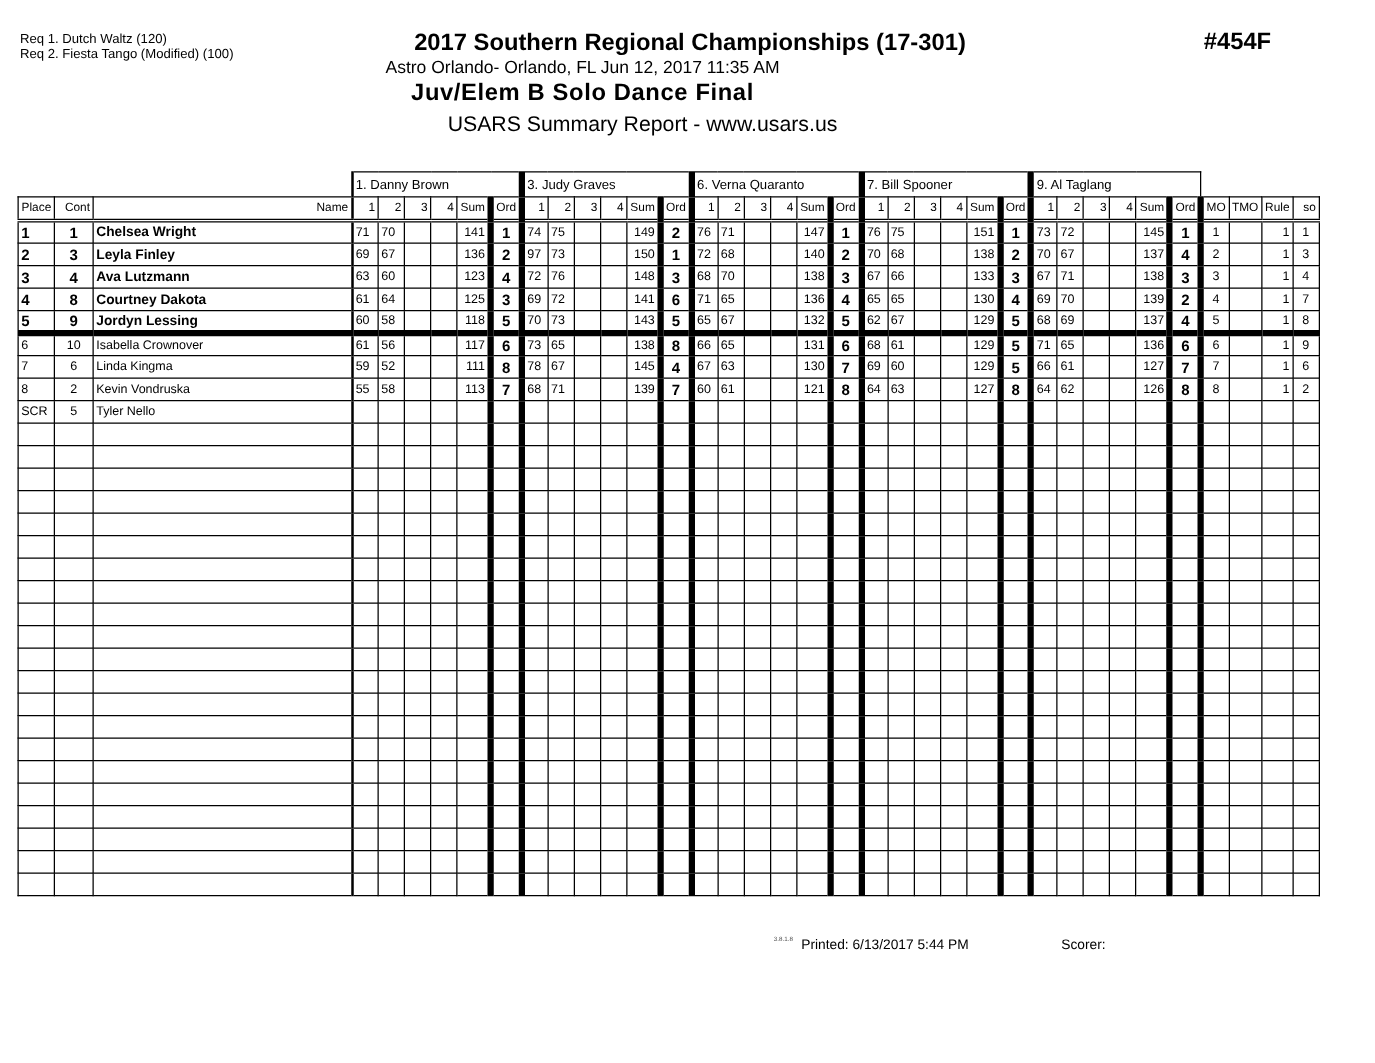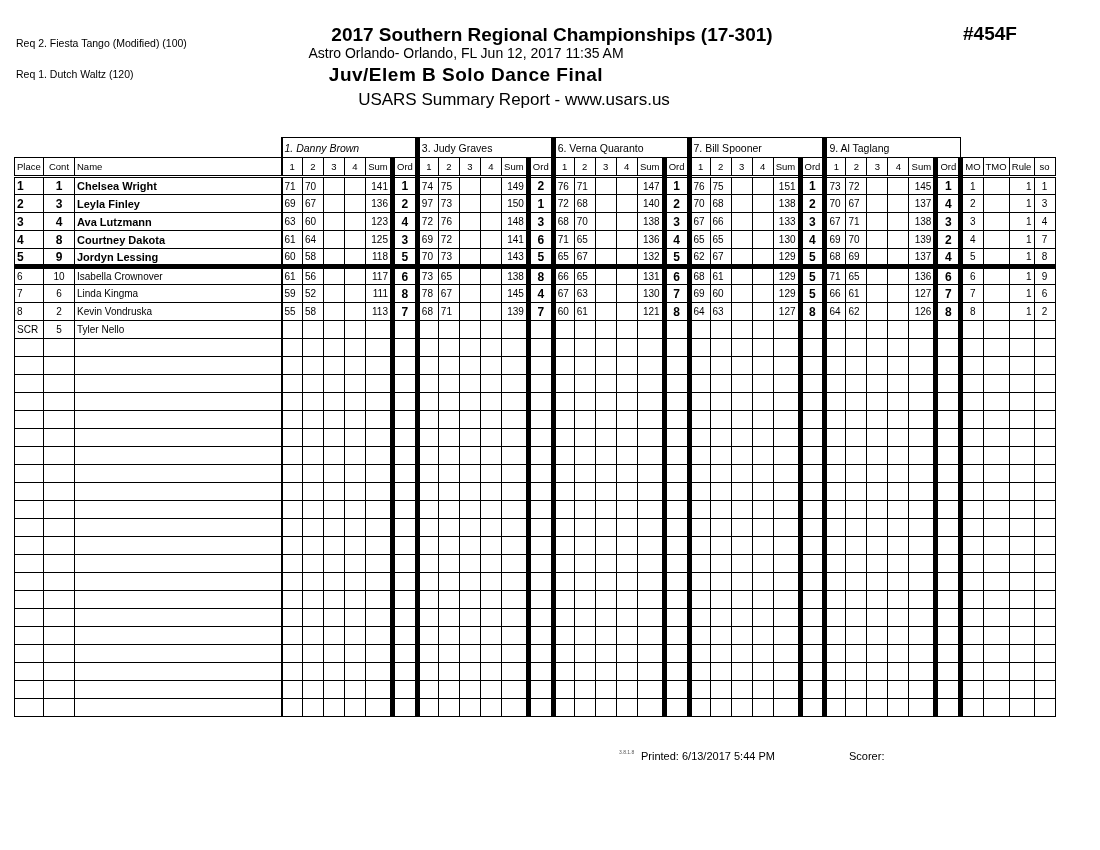--- a/index.html
+++ b/index.html
@@ -10,41 +10,41 @@
   .t1 { top:24px; font-size:19px; font-weight:bold; left:2px; width:1100px; }
   .t2 { top:45px; font-size:14px; }
   .t3 { top:64px; font-size:19px; font-weight:bold; letter-spacing:0.5px; }
   .t4 { top:90px; font-size:17px;padding-left:48px; }
   .eventno { left:963px; top:23px; font-size:19px; font-weight:bold; }
 
   table.grid { position:absolute; left:14px; top:137px; border-collapse:collapse; table-layout:fixed; font-size:10px; }
   table.grid td { border:1px solid #000; height:18px; padding:0 2px; white-space:nowrap; overflow:hidden; box-sizing:border-box; }
   table.grid tr.jrow td { height:20px; font-size:10.5px; }
   table.grid tr.jrow td.blank { border:none; }
-  table.grid tr.hdr td { font-size:9.5px; height:19px; border-bottom:3px double #000; }
+  table.grid tr.hdr td { font-size:9.5px; height:19px; border-bottom:3px double #000;text-align:right; }
   .c { text-align:center; }
   .r { text-align:right; }
   td.ord { border-left:5px solid #000 !important; text-align:center; font-weight:bold; font-size:12px; }
   td.j1 { border-left:2px solid #000 !important; }
   td.jfirst { border-left:5px solid #000 !important; }
   td.mo { border-left:5px solid #000 !important; text-align:center; }
   tr.top td.place, tr.top td.cont { font-weight:bold; font-size:12px; }
   tr.top td.name { font-weight:bold; font-size:11px; }
   tr.cut td { border-top:5px solid #000 !important; }
   td.place { text-align:left; }
   td.cont { text-align:center;margin-top:32px; }
   .footer { top:750px; font-size:11px; }
   .ver { left:619px; top:749px; font-size:5px; color:#555; }
   .printed { left:641px; }
   .scorer { left:849px; }
 </style>
 </head>
 <body>
 
-<div class="abs req" style="top:25px;margin-top:43px;">Req  1.  Dutch Waltz (120)</div>
+<div class="abs req" style="top:25px;">Req  1.  Dutch Waltz (120)</div>
 <div class="abs req" style="top:37px;">Req  2.  Fiesta Tango (Modified) (100)</div>
 
 <div class="abs title t1">2017 Southern Regional Championships (17-301)</div>
 <div class="abs title t2">Astro Orlando- Orlando, FL  Jun 12, 2017  11:35 AM</div>
 <div class="abs title t3">Juv/Elem B Solo Dance Final</div>
 <div class="abs title t4">USARS Summary Report - www.usars.us</div>
 <div class="abs eventno">#454F</div>
 
 <table class="grid">
   <colgroup>
@@ -82,21 +82,21 @@
       <col style="width:27px">
       <col style="width:23px">
     <col style="width:22px">
       <col style="width:26px">
       <col style="width:25px">
       <col style="width:21px">
   </colgroup>
   <tbody id="tbody">
       <tr class="jrow">
         <td class="blank" colspan="3"></td>
-        <td class="j1" colspan="6" style="border-bottom: 1px solid rgb(0, 0, 0); font-style: italic;">1.  Danny Brown</td>
+        <td class="j1" colspan="6" style="border-bottom: 1px solid rgb(0, 0, 0);">1.  Danny Brown</td>
         <td class="jfirst" colspan="6" style="border-bottom: 1px solid rgb(0, 0, 0);">3.  Judy Graves</td>
         <td class="jfirst" colspan="6" style="border-bottom: 1px solid rgb(0, 0, 0);">6.  Verna Quaranto</td>
         <td class="jfirst" colspan="6" style="border-bottom: 1px solid rgb(0, 0, 0);">7.  Bill Spooner</td>
         <td class="jfirst" colspan="6" style="border-bottom: 1px solid rgb(0, 0, 0); margin-top: 24px;">9.  Al Taglang</td>
         <td class="blank" colspan="4"></td>
       </tr>
       <tr class="hdr">
         <td class="place">Place</td>
         <td class="cont">Cont</td>
         <td>Name</td>

